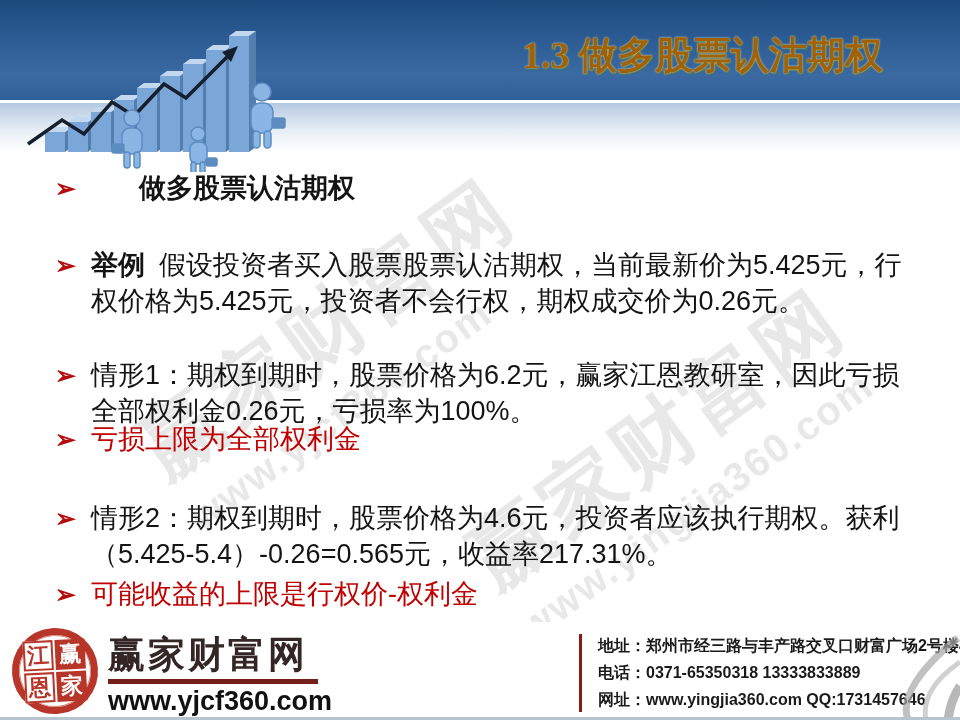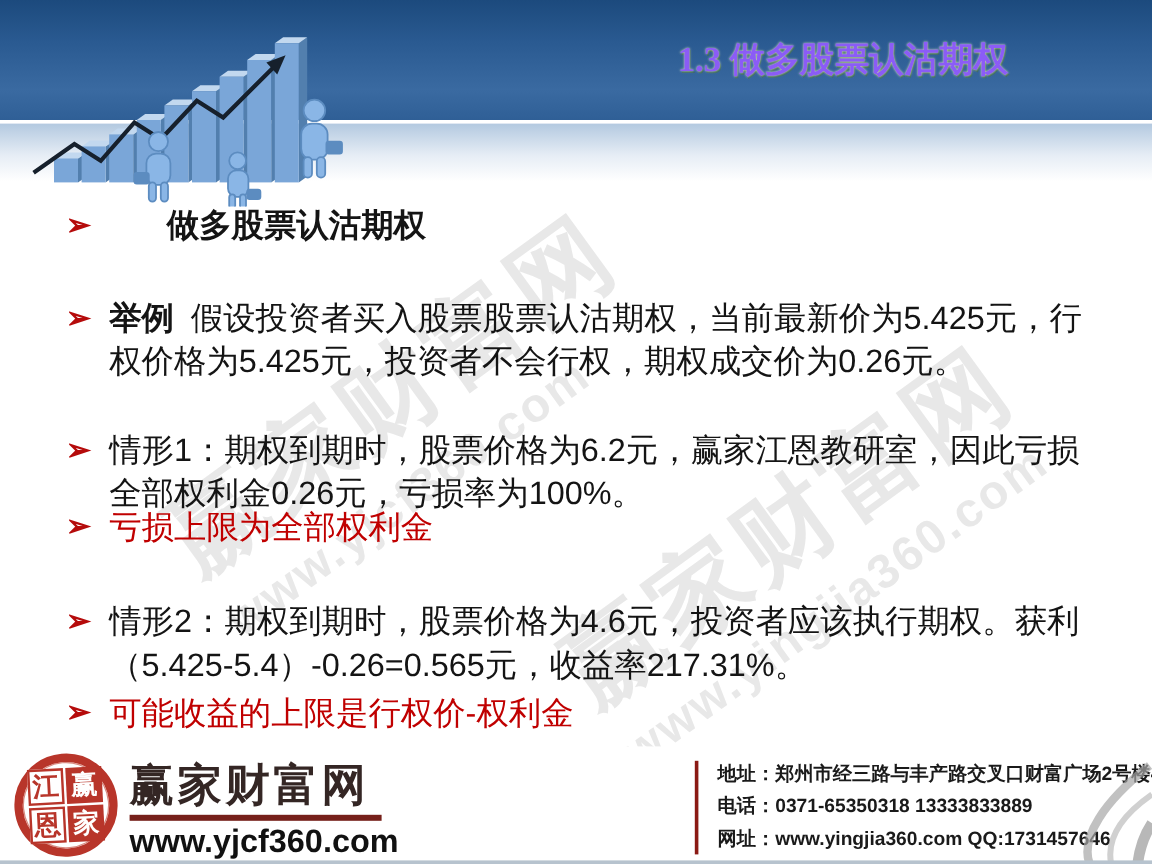--- a/index.html
+++ b/index.html
@@ -13,21 +13,21 @@
     border-bottom:3px solid #ffffff;z-index:1;}
   .band-fade{position:absolute;top:103px;left:0;width:960px;height:48px;
     background:linear-gradient(180deg,#b3c9e0 0%,#e6edf5 55%,#ffffff 100%);z-index:1;}
   .photo{position:absolute;top:0;left:0;width:470px;height:172px;z-index:2;}
   .lab-title{position:absolute;top:14px;left:8px;z-index:3;
     font-family:"Liberation Serif","DejaVu Serif",serif;font-weight:bold;
     font-size:31px;letter-spacing:2px;color:#d10404;
     text-shadow:2px 2px 1px rgba(40,0,0,.55);}
   .slide-title{position:absolute;top:30px;left:455px;width:495px;z-index:3;
     text-align:center;font-family:"Liberation Serif","DejaVu Serif",serif;
-    font-weight:bold;font-size:29px;color:#8b5cf6;
+    font-weight:bold;font-size:38px;color:#a16207;
     text-shadow:0 0 2px rgba(255,255,200,.9),1px 2px 0 rgba(70,110,30,.45);
     white-space:nowrap;}
   
   .wm{position:absolute;z-index:1;color:#c3c3c3;opacity:.38;
     transform:rotate(-36deg);font-weight:bold;white-space:nowrap;pointer-events:none;}
   .wm .wm-big{font-size:82px;letter-spacing:6px;}
   .wm .wm-small{font-size:40px;letter-spacing:2px;}
   .wm1{left:120px;top:270px;}
   .wm2{left:450px;top:380px;}
   

